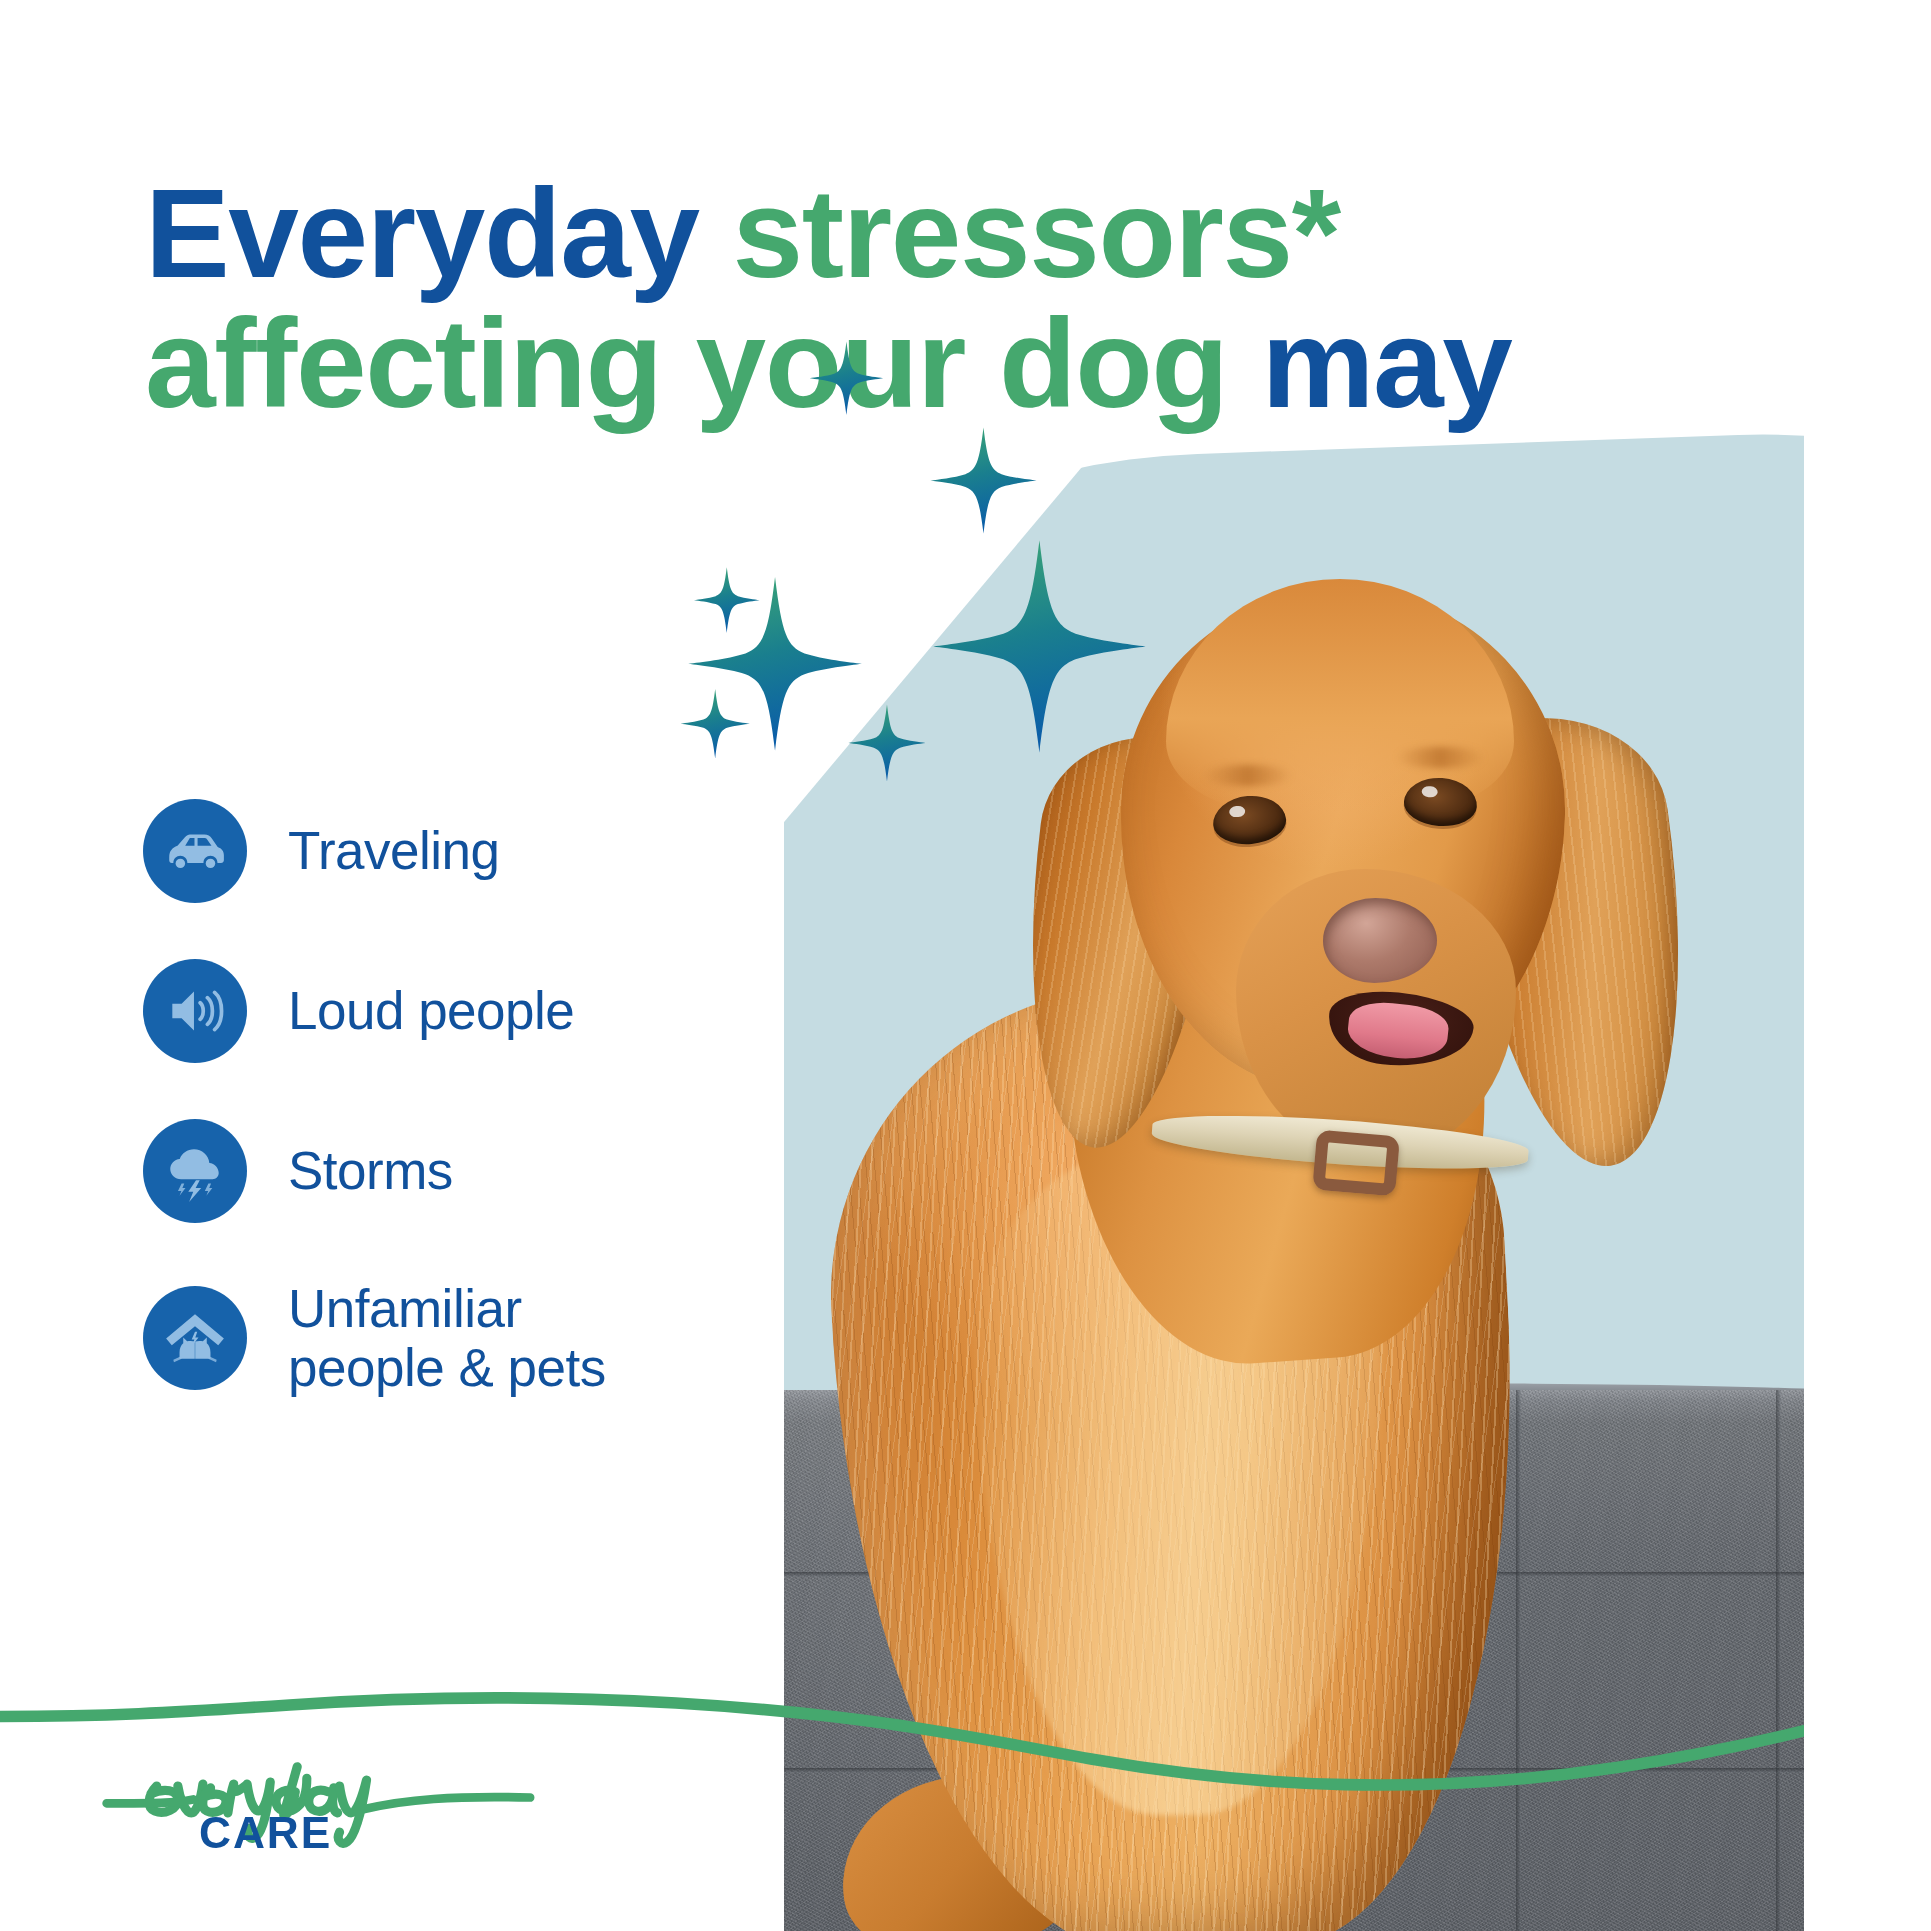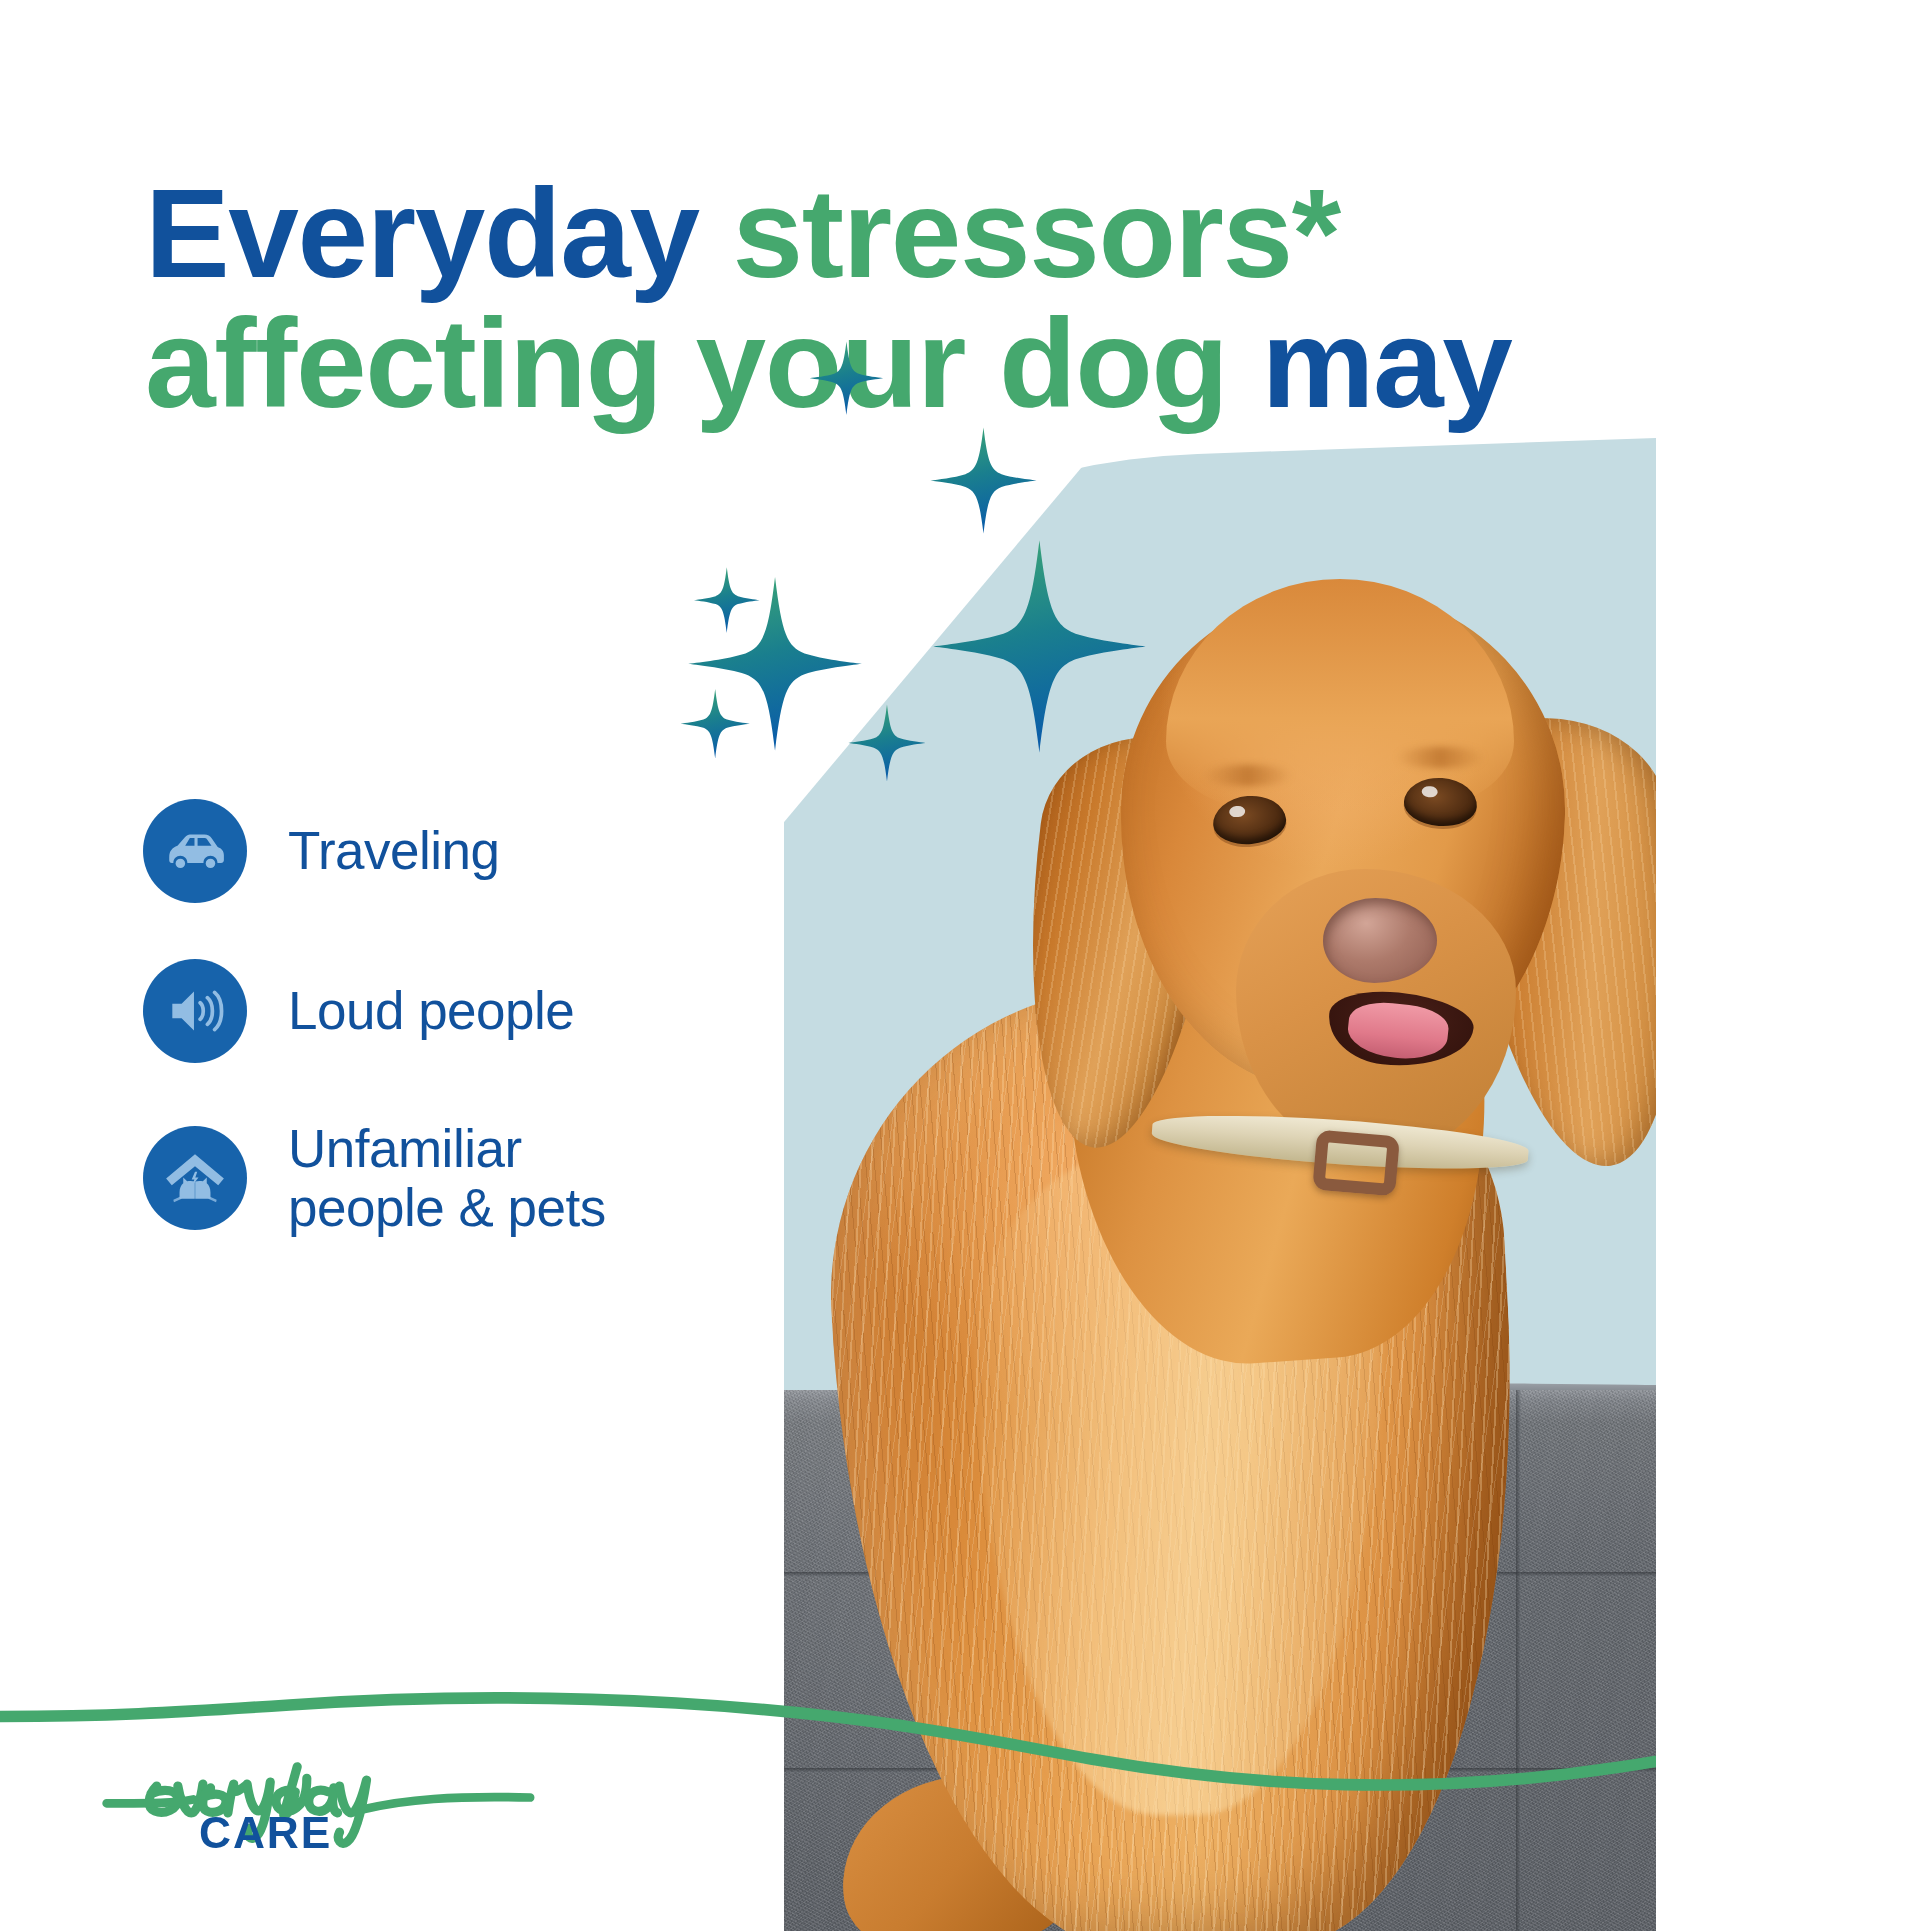--- a/index.html
+++ b/index.html
@@ -4,21 +4,21 @@
 <style>
   * { margin:0; padding:0; box-sizing:border-box; }
   html,body { width:1931px; height:1931px; }
   body {
     background:#ffffff;
     font-family:"Liberation Sans", sans-serif;
     overflow:hidden;
     position:relative;
   }
 
-  #stage { position:absolute; inset:0; width:1656px; height:1931px; overflow:hidden; background:#fff; }
+  #stage { position:absolute; inset:0; width:1804px; height:1931px; overflow:hidden; background:#fff; }
 
   
   .photo-wrap { position:absolute; left:782px; top:0; width:1149px; height:1931px; overflow:hidden; }
 
   .blue-panel { position:absolute; left:0; top:0; width:1149px; height:1931px; overflow:hidden; }
 
   
   .sofa {
     position:absolute; left:0; top:1390px; width:1149px; height:541px;
     background:
@@ -370,20 +370,31 @@
           <g fill="none" stroke="#92bde3" stroke-width="3.6" stroke-linecap="round">
             <path d="M37 24 C41 27.5 41 36.5 37 40"></path>
             <path d="M44 19 C50.5 24.5 50.5 39.5 44 45"></path>
             <path d="M51 14 C60 21.5 60 42.5 51 50"></path>
           </g>
         </svg>
       </div>
       <div class="bullet-label">Loud people</div>
     </div>
 
+    <div class="bullet-row">
+      <div class="bi-circle">
+        <svg viewBox="0 0 64 64" xmlns="http://www.w3.org/2000/svg" fill="#92bde3">
+          <path d="M18.5 40 C12.7 40 8 35.6 8 30.1 C8 25 12 20.7 17.2 20.3 C19.3 14.9 24.7 11 31 11 C38.8 11 45.2 16.8 45.9 24.2 C51 24.7 55 28.9 55 34 C55 37.4 52.3 40 49 40 Z"></path>
+          <path d="M33 41 L25.5 52 L30.3 52 L26.3 62 L38 48.5 L32.6 48.5 L36.6 41 Z"></path>
+          <path d="M19 44 L15.5 51.5 L18.8 51.5 L17 56 L22.8 48.6 L19.8 48.6 L21.6 44 Z" opacity="0.85"></path>
+          <path d="M45 44 L41.5 51.5 L44.8 51.5 L43 56 L48.8 48.6 L45.8 48.6 L47.6 44 Z" opacity="0.85"></path>
+        </svg>
+      </div>
+      <div class="bullet-label">Storms</div>
+    </div>
 
     <div class="bullet-row">
       <div class="bi-circle">
         <svg viewBox="0 0 64 64" xmlns="http://www.w3.org/2000/svg" fill="#92bde3">
           <path d="M32 9 L60 32.5 L54.5 39 L32 20.5 L9.5 39 L4 32.5 Z"></path>
           <path d="M17 46 C17 42 18.5 39 20.6 37.2 L20.6 31.5 L24.4 35.2 C25.6 34.9 26.6 34.8 27.8 34.8 C29.3 34.8 30.6 35 31.8 35.5 L31.8 52 L17 52 Z"></path>
           <path d="M47 46 C47 42 45.5 39 43.4 37.2 L43.4 31.5 L39.6 35.2 C38.4 34.9 37.4 34.8 36.2 34.8 C34.7 34.8 33.4 35 32.2 35.5 L32.2 52 L47 52 Z"></path>
           <path d="M32 26 L28.8 33.4 L31.4 33.4 L29.2 39.6 L35.4 31.4 L32.3 31.4 L34.2 26 Z"></path>
           <path d="M11 53 L19 49.5 L19 52 L11.6 55.5 Z" opacity="0.8"></path>
           <path d="M53 53 L45 49.5 L45 52 L52.4 55.5 Z" opacity="0.8"></path>

